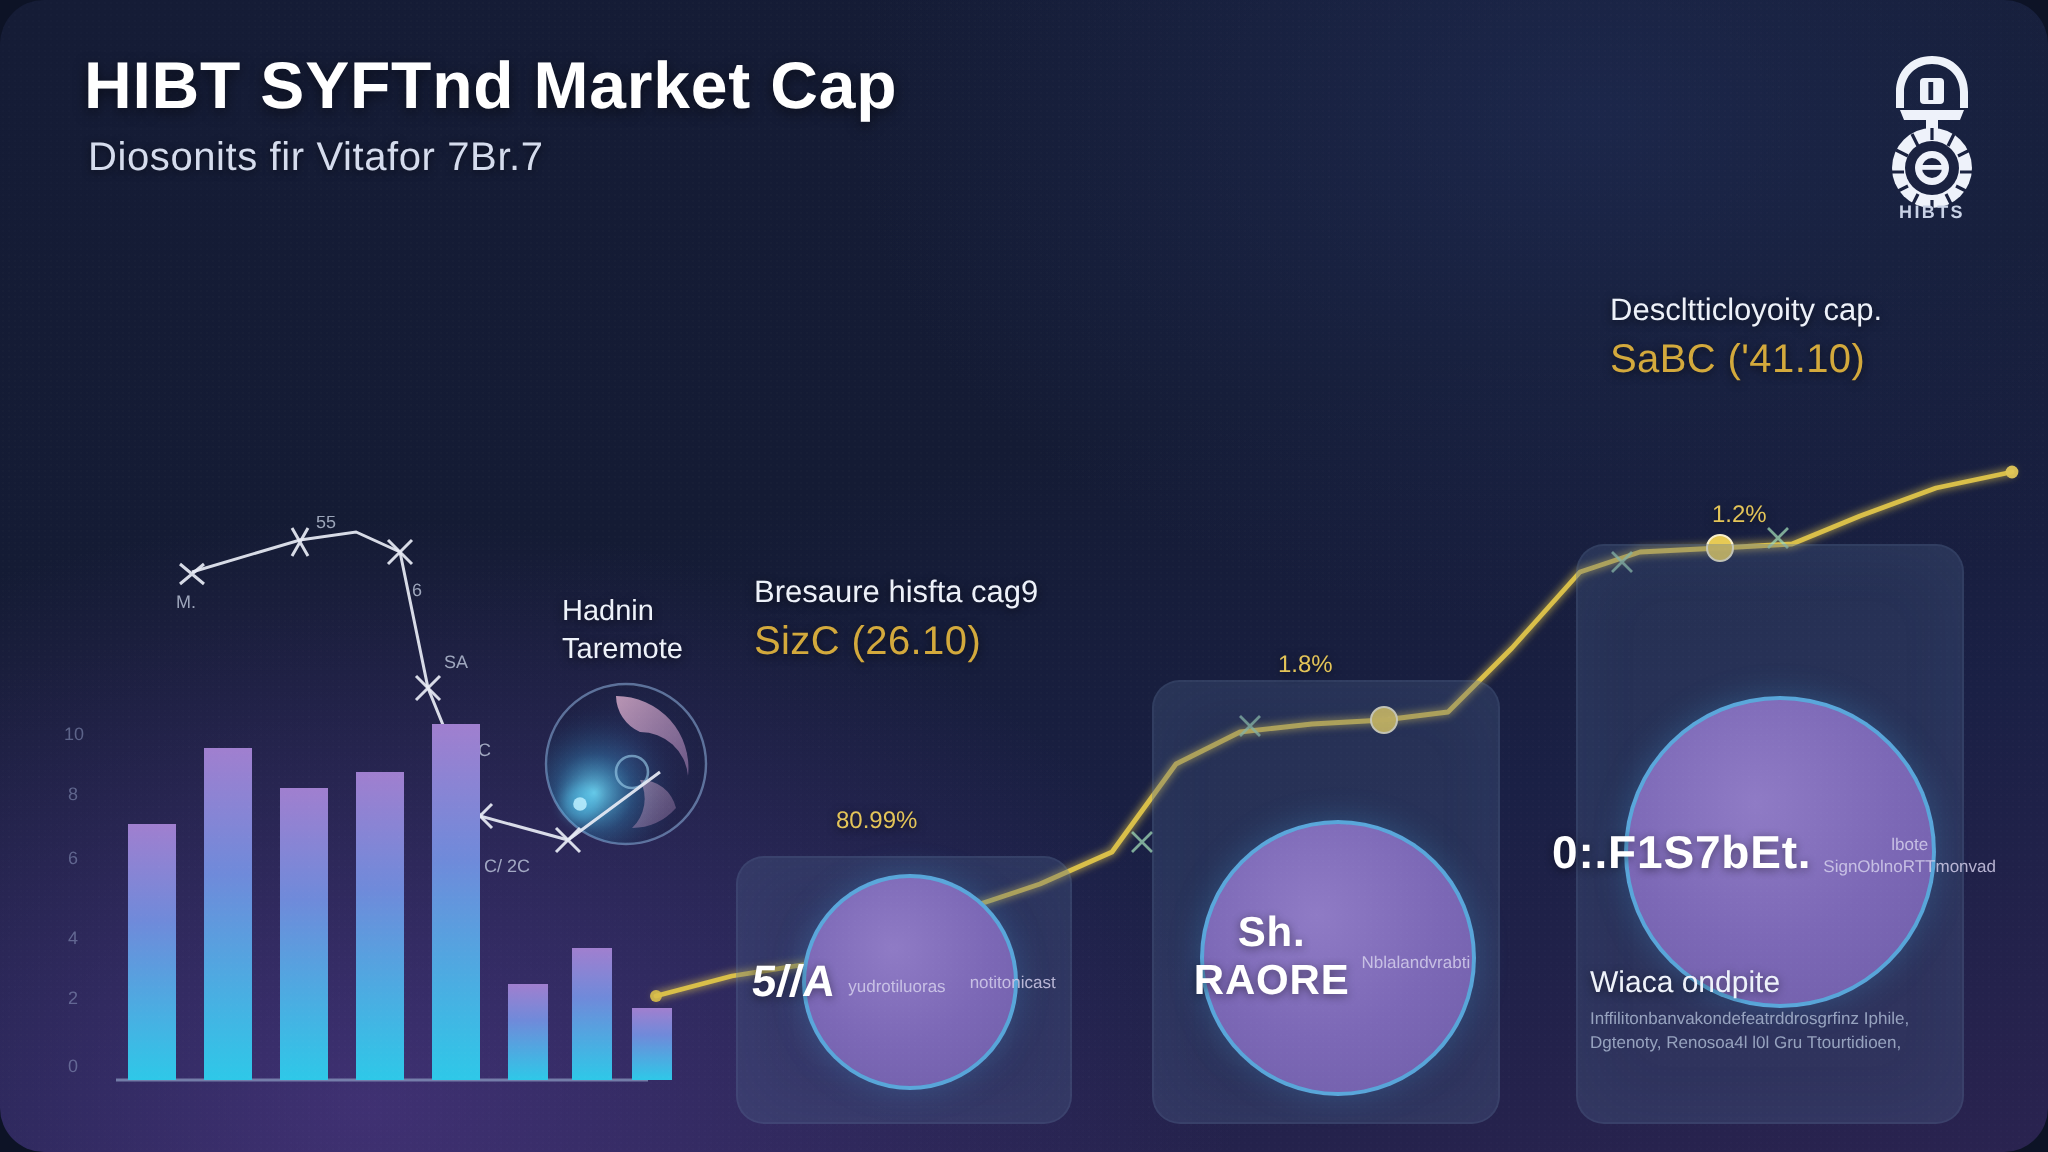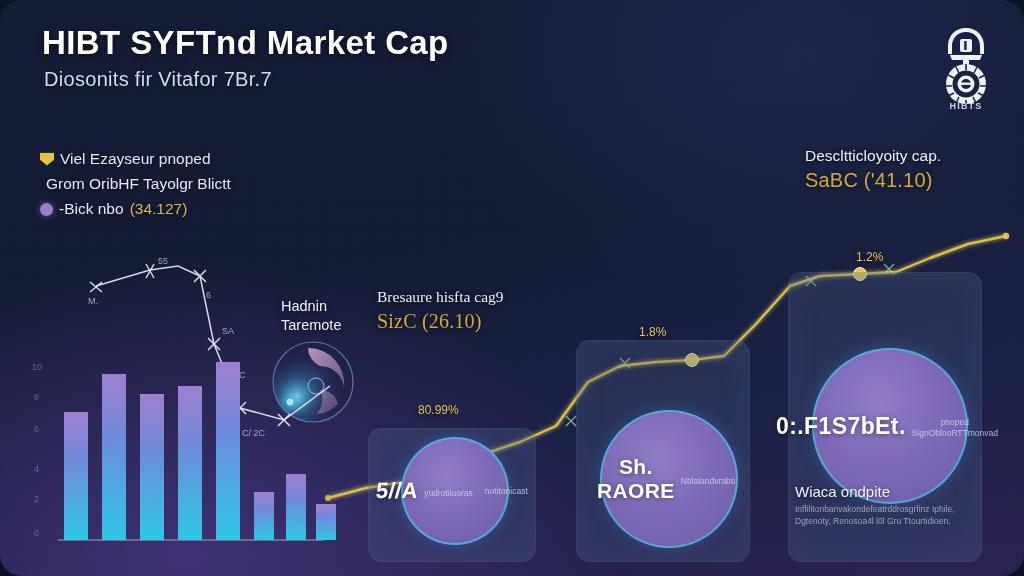--- a/index.html
+++ b/index.html
@@ -143,21 +143,21 @@
   .card-head .line2 {
     font-size: 20px;
     color: #d3a93c;
     letter-spacing: .2px;
   }
   .card-head .line0 {
     font-size: 15.5px;
     color: #d7ad42;
     margin-bottom: 3px;
   }
-  #head1 { left: 377px; top: 288px; font-family: Liberation Serif, serif; }
+  #head1 { left: 377px; top: 288px; }
   #head2 { left: 596px; top: 190px; }
   #head3 { left: 805px; top: 147px; }
 
   
   .panel {
     position: absolute;
     border-radius: 14px;
     background: rgba(74,94,134,0.30);
     border: 1px solid rgba(150,175,215,0.10);
     box-shadow: inset 0 0 38px rgba(120,155,210,.06);
@@ -360,21 +360,21 @@
     <div class="bubble-sub">yudrotiluoras</div>
     <div class="bubble-sub" style="margin-top:0">notitonicast</div>
   </div>
   <div class="bubble" id="bubble2">
     <div class="bubble-main" style="white-space:pre-line">Sh.
 RAORE</div>
     <div class="bubble-sub">Nblalandvrabti</div>
   </div>
   <div class="bubble" id="bubble3">
     <div class="bubble-main">0:.F1S7bEt.</div>
-    <div class="bubble-sub">pnoped SignOblnoRTTmonvad</div>
+    <div class="bubble-sub">lbote SignOblnoRTTmonvad</div>
   </div>
 
   <div class="panel-foot" id="foot3">
     <div class="ftitle">Wiaca ondpite</div>
     <div class="fsub">Inffilitonbanvakondefeatrddrosgrfinz Iphile,</div>
     <div class="fsub" style="margin-top:1px">Dgtenoty, Renosoa4l l0l Gru Ttourtidioen,</div>
   </div>
 
   <div class="card-head" id="head1">
     <div class="line1">Bresaure hisfta cag9</div>
@@ -387,35 +387,20 @@
 
   <div class="pct" id="pct1">80.99%</div>
   <div class="pct" id="pct2">1.8%</div>
   <div class="pct" id="pct3">1.2%</div>
 
   <div id="annot">
     <div>Hadnin</div>
     <div>Taremote</div>
   </div>
 
-  <div id="legend">
-    <div class="legend-row">
-      <span class="chip-pin"></span>
-      <span>Viel Ezayseur pnoped</span>
-    </div>
-    <div class="legend-row indent">
-      <span class="chip-none"></span>
-      <span>Grom OribHF Tayolgr Blictt</span>
-    </div>
-    <div class="legend-row">
-      <span class="chip-dot"></span>
-      <span>-Bick nbo</span>
-      <span class="legend-val">(34.127)</span>
-    </div>
-  </div>
 
   <div id="title">HIBT SYFTnd Market Cap</div>
   <div id="subtitle">Diosonits fir  Vitafor 7Br.7</div>
 
   <svg id="logo" viewBox="0 0 72 84">
     <g fill="#eef2fa">
       <path d="M36 6 C25 6 18 14 18 24 L18 32 L22 32 L22 24 C22 16 28 10 36 10
                C44 10 50 16 50 24 L50 32 L54 32 L54 24 C54 14 47 6 36 6 Z"></path>
       <rect x="30" y="17" width="12" height="13" rx="2"></rect>
       <rect x="34.2" y="19" width="2.4" height="9" fill="#1a2240"></rect>

